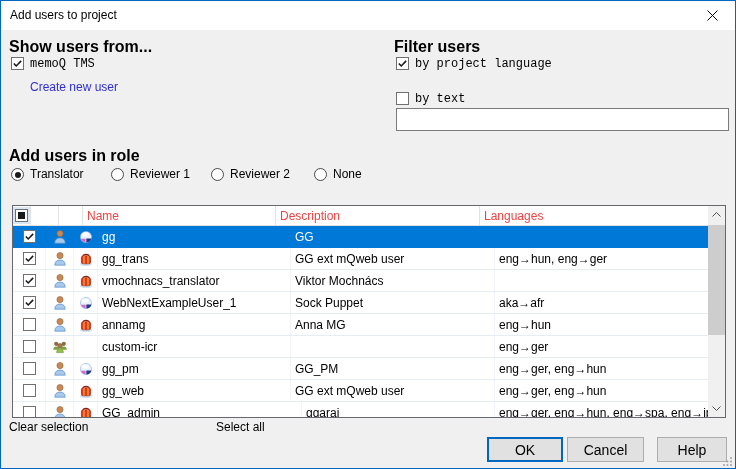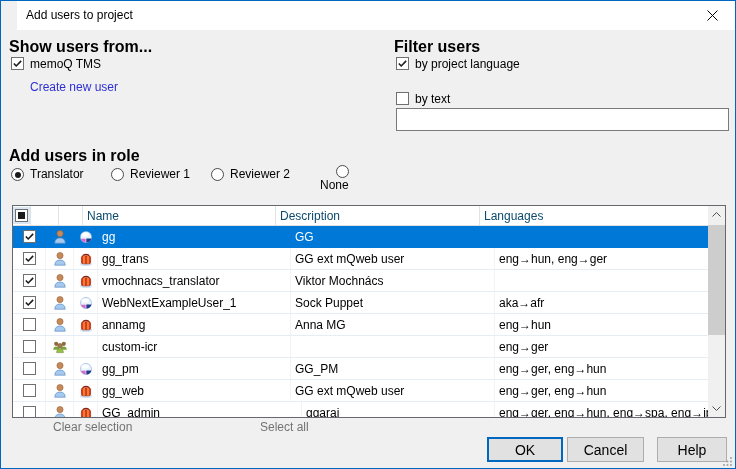--- a/index.html
+++ b/index.html
@@ -3,57 +3,57 @@
 <meta charset="utf-8">
 <style>
   * { box-sizing: border-box; margin: 0; padding: 0; }
   html,body { background:#d8d8d8; }
   body { font-family:"Liberation Sans","DejaVu Sans",sans-serif; font-size:12px; color:#000; }
 
   .window { position:relative; width:736px; height:469px; background:#f0f0f0;
             border:1px solid #0067c0; overflow:hidden; }
 
   
-  .titlebar { position:absolute; left:0; top:0; right:0; height:29px; background:#ffffff;margin-left:16px; }
+  .titlebar { position:absolute; left:0; top:0; right:0; height:29px; background:#ffffff; }
   .title { position:absolute; left:9px; top:0; line-height:29px; font-size:12px; color:#000; }
   .close-btn { position:absolute; right:0; top:0; width:45px; height:29px;
                display:flex; align-items:center; justify-content:center; cursor:pointer; }
 
   
   .heading { position:absolute; font-weight:bold; font-size:16px; color:#000; }
 
   
-  .cb-row { position:absolute; display:flex; align-items:center; height:15px; }
+  .cb-row { position:absolute; display:flex; align-items:center; height:15px;font-family:Liberation Mono, monospace; }
   .checkbox { width:13px; height:13px; background:#fff; border:1px solid #707070;
               display:inline-flex; align-items:center; justify-content:center; flex:0 0 13px; }
   .checkbox.indet { position:relative; }
   .checkbox.indet::after { content:""; width:7px; height:7px; background:#1a1a1a; display:block; }
   .cb-label { margin-left:6px; white-space:nowrap; }
 
   .link { position:absolute; color:#2f2fd6; cursor:pointer; white-space:nowrap; }
-  .link-footer { color:#737373;margin-left:44px; }
+  .link-footer { color:#000000; }
 
   .text-input { position:absolute; left:395px; top:107px; width:333px; height:23px;
                 border:1px solid #7a7a7a; background:#fff; font:inherit; padding:0 4px; }
 
   
   .radio-row { position:absolute; left:0; top:164px; height:16px; width:100%; }
   .radio-opt { position:absolute; display:flex; align-items:flex-end; height:16px; }
   .radio { width:13px; height:13px; border:1px solid #4a4a4a; border-radius:50%;
            background:#fff; display:inline-flex; align-items:center; justify-content:center; flex:0 0 13px;}
   .radio.selected::after { content:""; width:6px; height:6px; border-radius:50%; background:#1a1a1a; display:block; }
   .radio-label { margin-left:6px; white-space:nowrap; }
 
   
   .table { position:absolute; left:11px; top:204px; width:714px; height:213px;
            background:#fff; border:1px solid #65686c; overflow:hidden; }
   .thead { position:absolute; left:0; top:0; right:17px; height:20px; background:#fff;
            display:flex; border-bottom:1px solid #e0e0e0; }
   .th { display:flex; align-items:center; padding-left:4px; border-right:1px solid #e3e3e3;
-        color:#0c4a6e; overflow:hidden; white-space:nowrap; }
+        color:#ef4444; overflow:hidden; white-space:nowrap; }
   .th-check { justify-content:center; padding-left:0; background:#fff; }
   .th-check .cbwrap { background:#d9e6f4; padding:2px; display:flex; }
   .tbody { position:absolute; left:0; top:20px; right:17px; bottom:0; overflow:hidden; }
   .trow { display:flex; height:22px; align-items:center; border-bottom:1px solid #e7edf5;
           background:#fff; }
   .trow.selected { background:#0078d7; border-bottom-color:#0078d7; }
   .trow.selected .c-name, .trow.selected .c-desc, .trow.selected .c-lang { color:#fff; }
   .cell { display:flex; align-items:center; height:100%; padding-left:4px;
           border-right:1px solid #f0f3f8; overflow:hidden; white-space:nowrap; }
   .trow.selected .cell { border-right-color:transparent; }
@@ -129,21 +129,21 @@
       <span class="radio-label">Translator</span>
     </span>
     <span class="radio-opt" style="left:110px;">
       <span class="radio"></span>
       <span class="radio-label">Reviewer 1</span>
     </span>
     <span class="radio-opt" style="left:210px;">
       <span class="radio"></span>
       <span class="radio-label">Reviewer 2</span>
     </span>
-    <span class="radio-opt" style="left:313px;flex-direction:column;">
+    <span class="radio-opt" style="left:313px;">
       <span class="radio"></span>
       <span class="radio-label">None</span>
     </span>
   </div>
 
   <div class="table">
     <div class="thead">
       <span class="th th-check">
         <span class="cbwrap">
             <span class="checkbox indet"></span>

